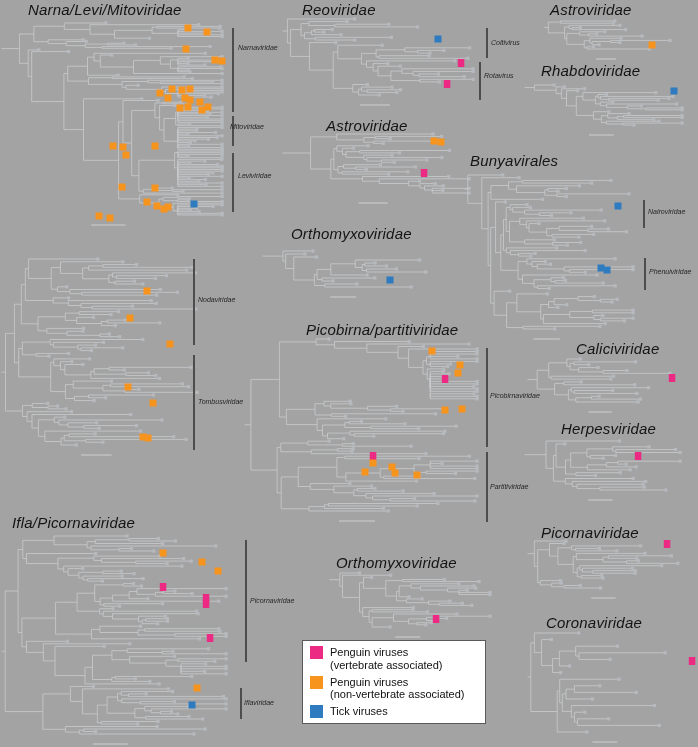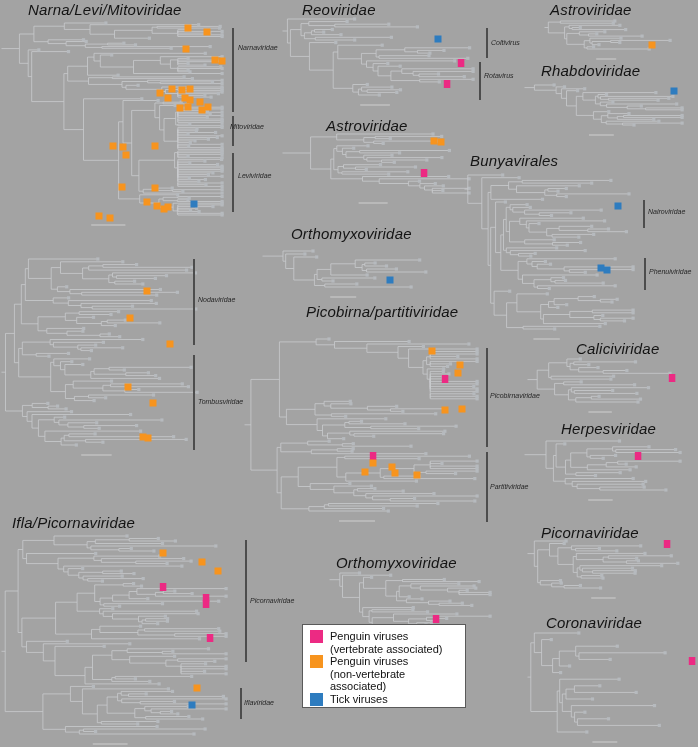--- a/index.html
+++ b/index.html
@@ -4,21 +4,21 @@
 <style>
   html,body{margin:0;padding:0;background:#fff;}
   .figure{position:relative;width:698px;height:747px;background:#a3a3a3;
           font-family:"Liberation Sans",sans-serif;overflow:hidden;}
   .ptitle{position:absolute;font-style:italic;font-size:15px;color:#141414;
           white-space:nowrap;letter-spacing:.2px;}
   .sublabel{position:absolute;font-style:italic;font-size:7px;color:#262626;
           white-space:nowrap;}
   .bracket{position:absolute;width:1.5px;background:#4d4d4d;}
   svg.tree{position:absolute;overflow:visible;}
-  .legend{position:absolute;left:302px;top:624px;width:164px;height:84px;
+  .legend{position:absolute;left:302px;top:640px;width:184px;height:84px;
           border:1.5px solid #5a5a5a;background:#fff;box-sizing:border-box;
           padding:5px 7px;display:flex;flex-direction:column;justify-content:space-between;}
   .lrow{display:flex;gap:7px;align-items:flex-start;}
   .swatch{width:13px;height:13px;flex:0 0 13px;margin-top:0px;}
   .ltext{font-size:11px;line-height:12.5px;color:#111;}
 </style>
 </head>
 <body>
 
 <div class="figure">
@@ -476,21 +476,21 @@
       <rect x="163.2" y="22.4" width="3.2" height="3.2" fill="#B6BABE"></rect>
       <rect x="104.5" y="25.4" width="3.2" height="3.2" fill="#B6BABE"></rect>
       <rect x="112.2" y="28.4" width="3.2" height="3.2" fill="#B6BABE"></rect>
       <rect x="70.4" y="31.4" width="3.2" height="3.2" fill="#B6BABE"></rect>
       <rect x="94.2" y="34.4" width="3.2" height="3.2" fill="#B6BABE"></rect>
       <rect x="148.5" y="37.4" width="3.2" height="3.2" fill="#B6BABE"></rect>
       <line x1="69.2" x2="95.2" y1="49.0" y2="49.0" stroke="#cfcfcf" stroke-width="1"></line>
       <rect x="125.5" y="28.5" width="7" height="7" fill="#2E7CBF"></rect>
     </svg>
 
-  <div class="ptitle" style="left:306px;top:303px;">Picobirna/partitiviridae</div>
+  <div class="ptitle" style="left:306px;top:321px;">Picobirna/partitiviridae</div>
   <svg class="tree" style="left:243px;top:336px;" width="240" height="186">
       <path d="M73.1 3.0H84.9M91.5 5.5H165.0M123.9 8.0H224.8M155.0 10.5H179.3M165.6 13.0H233.0M187.2 15.5H233.0M187.2 18.0H233.0M187.2 15.5V18.0M187.2 16.7H187.2M187.2 20.4H213.7M187.2 16.7V20.4M187.2 18.6H187.2M187.2 22.9H233.0M187.2 18.6V22.9M183.6 20.8H187.2M187.2 25.4H233.0M187.2 27.9H206.4M187.2 25.4V27.9M187.2 26.7H187.2M187.2 30.4H203.5M187.2 26.7V30.4M183.6 28.6H187.2M183.6 20.8V28.6M180.0 24.7H183.6M184.2 32.9H199.6M187.2 35.4H199.2M187.2 37.9H204.8M187.2 40.4H198.9M187.2 42.9H201.5M187.2 45.4H233.0M187.2 47.9H233.0M187.2 45.4V47.9M187.2 46.6H187.2M187.2 42.9V46.6M187.2 44.8H187.2M187.2 50.4H229.7M187.2 44.8V50.4M187.2 47.6H187.2M187.2 52.9H233.0M187.2 47.6V52.9M187.2 50.2H187.2M187.2 55.3H233.0M187.2 50.2V55.3M187.2 52.8H187.2M187.2 40.4V52.8M187.2 46.6H187.2M187.2 37.9V46.6M187.2 42.2H187.2M187.2 57.8H229.9M187.2 60.3H233.0M187.2 62.8H233.0M187.2 60.3V62.8M187.2 61.6H187.2M187.2 57.8V61.6M187.2 59.7H187.2M187.2 42.2V59.7M187.2 51.0H187.2M187.2 35.4V51.0M184.2 43.2H187.2M184.2 32.9V43.2M180.0 38.1H184.2M180.0 24.7V38.1M165.6 31.4H180.0M165.6 13.0V31.4M155.0 22.2H165.6M155.0 10.5V22.2M123.9 16.3H155.0M123.9 8.0V16.3M91.5 12.2H123.9M91.5 5.5V12.2M73.1 8.8H91.5M73.1 3.0V8.8M36.4 5.9H73.1M81.1 65.3H106.2M87.8 67.8H106.8M124.4 70.3H152.6M147.5 72.8H202.2M147.5 75.3H158.8M147.5 72.8V75.3M124.4 74.0H147.5M124.4 70.3V74.0M87.8 72.2H124.4M87.8 67.8V72.2M81.1 70.0H87.8M81.1 65.3V70.0M72.0 67.7H81.1M88.3 77.8H191.6M88.3 80.3H101.6M88.3 77.8V80.3M72.0 79.0H88.3M72.0 67.7V79.0M43.4 73.3H72.0M74.1 82.8H141.7M106.0 85.3H117.4M106.0 87.8H160.9M106.0 85.3V87.8M101.8 86.5H106.0M127.8 90.2H212.0M127.8 92.7H174.6M127.8 90.2V92.7M101.8 91.5H127.8M101.8 86.5V91.5M79.5 89.0H101.8M106.8 95.2H200.8M111.0 97.7H199.5M111.0 100.2H129.6M111.0 97.7V100.2M106.8 99.0H111.0M106.8 95.2V99.0M84.5 97.1H106.8M84.5 102.7H99.6M84.5 97.1V102.7M79.5 99.9H84.5M79.5 89.0V99.9M74.1 94.5H79.5M74.1 82.8V94.5M43.4 88.6H74.1M43.4 73.3V88.6M36.4 81.0H43.4M36.4 5.9V81.0M7.9 43.4H36.4M64.7 105.2H85.1M99.3 107.7H109.2M99.3 110.2H166.9M99.3 107.7V110.2M64.7 108.9H99.3M64.7 105.2V108.9M37.8 107.1H64.7M94.2 112.7H109.1M94.2 115.2H108.0M94.2 112.7V115.2M68.3 113.9H94.2M68.3 117.7H181.8M68.3 113.9V117.7M37.8 115.8H68.3M37.8 107.1V115.8M34.1 111.4H37.8M101.8 120.2H225.3M101.8 122.7H175.0M101.8 120.2V122.7M93.9 121.4H101.8M187.2 125.1H233.0M187.2 127.6H197.9M187.2 125.1V127.6M187.2 126.4H187.2M187.2 130.1H233.0M187.2 132.6H233.0M187.2 130.1V132.6M187.2 131.4H187.2M187.2 126.4V131.4M171.0 128.9H187.2M183.0 135.1H233.0M183.0 137.6H211.5M183.0 135.1V137.6M171.0 136.4H183.0M171.0 128.9V136.4M137.2 132.6H171.0M140.8 140.1H175.0M140.8 142.6H230.7M140.8 140.1V142.6M137.2 141.3H140.8M137.2 132.6V141.3M102.8 137.0H137.2M102.8 145.1H172.3M102.8 137.0V145.1M93.9 141.0H102.8M93.9 121.4V141.0M55.2 131.2H93.9M67.2 147.6H105.8M90.9 150.1H127.3M114.4 152.6H130.8M114.4 155.1H159.1M114.4 152.6V155.1M110.8 153.8H114.4M122.8 157.6H189.9M129.6 160.0H233.0M147.2 162.5H170.5M147.2 165.0H230.7M147.2 162.5V165.0M129.6 163.8H147.2M129.6 160.0V163.8M122.8 161.9H129.6M122.8 157.6V161.9M110.8 159.7H122.8M110.8 153.8V159.7M90.9 156.8H110.8M90.9 150.1V156.8M67.2 153.4H90.9M67.2 147.6V153.4M55.2 150.5H67.2M55.2 131.2V150.5M38.2 140.9H55.2M85.4 167.5H193.8M85.4 170.0H173.1M85.4 167.5V170.0M81.3 168.8H85.4M81.3 172.5H139.5M81.3 168.8V172.5M65.9 170.6H81.3M65.9 175.0H144.2M65.9 170.6V175.0M38.2 172.8H65.9M38.2 140.9V172.8M34.1 156.8H38.2M34.1 111.4V156.8M7.9 134.1H34.1M7.9 43.4V134.1M1.5 88.8H7.9" fill="none" stroke="#C9CBCE" stroke-width="0.8"></path>
       <rect x="84.4" y="1.4" width="3.2" height="3.2" fill="#B6BABE"></rect>
       <rect x="164.5" y="3.9" width="3.2" height="3.2" fill="#B6BABE"></rect>
       <rect x="224.3" y="6.4" width="3.2" height="3.2" fill="#B6BABE"></rect>
       <rect x="178.8" y="8.9" width="3.2" height="3.2" fill="#B6BABE"></rect>
       <rect x="232.5" y="11.4" width="3.2" height="3.2" fill="#B6BABE"></rect>
       <rect x="232.5" y="13.9" width="3.2" height="3.2" fill="#B6BABE"></rect>
       <rect x="232.5" y="16.4" width="3.2" height="3.2" fill="#B6BABE"></rect>
       <rect x="213.2" y="18.8" width="3.2" height="3.2" fill="#B6BABE"></rect>

